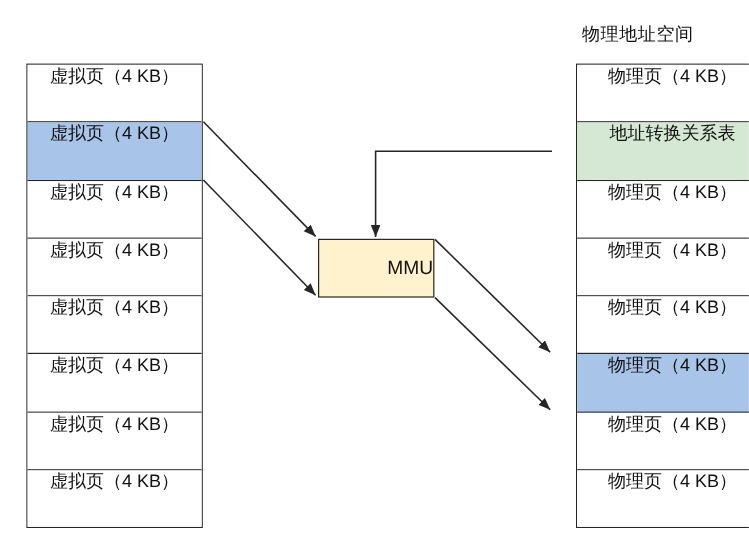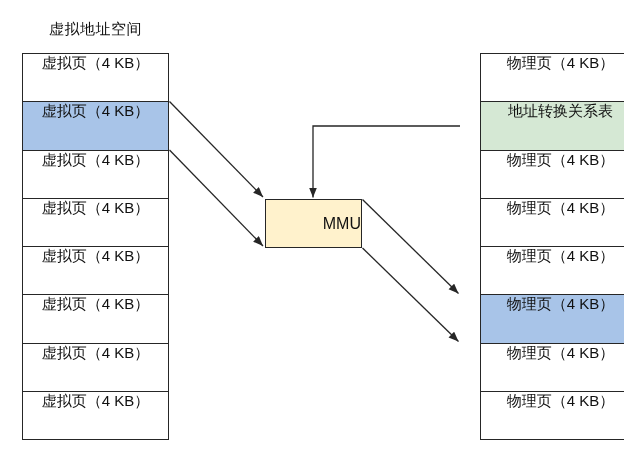--- a/index.html
+++ b/index.html
@@ -77,22 +77,22 @@
     width: 624px;
     height: 458px;
     pointer-events: none;
   }
 </style>
 </head>
 <body>
 
 <div class="canvas">
 
-  <div class="col-title left">虚拟地址空间</div>
 
+  <div class="col-title right">物理地址空间</div>
 
   <div class="column left-col">
 
       <div class="row" data-highlight="none">
         <span>虚拟页（4 KB）</span>
       </div>
 
       <div class="row" data-highlight="blue">
         <span>虚拟页（4 KB）</span>
       </div>

